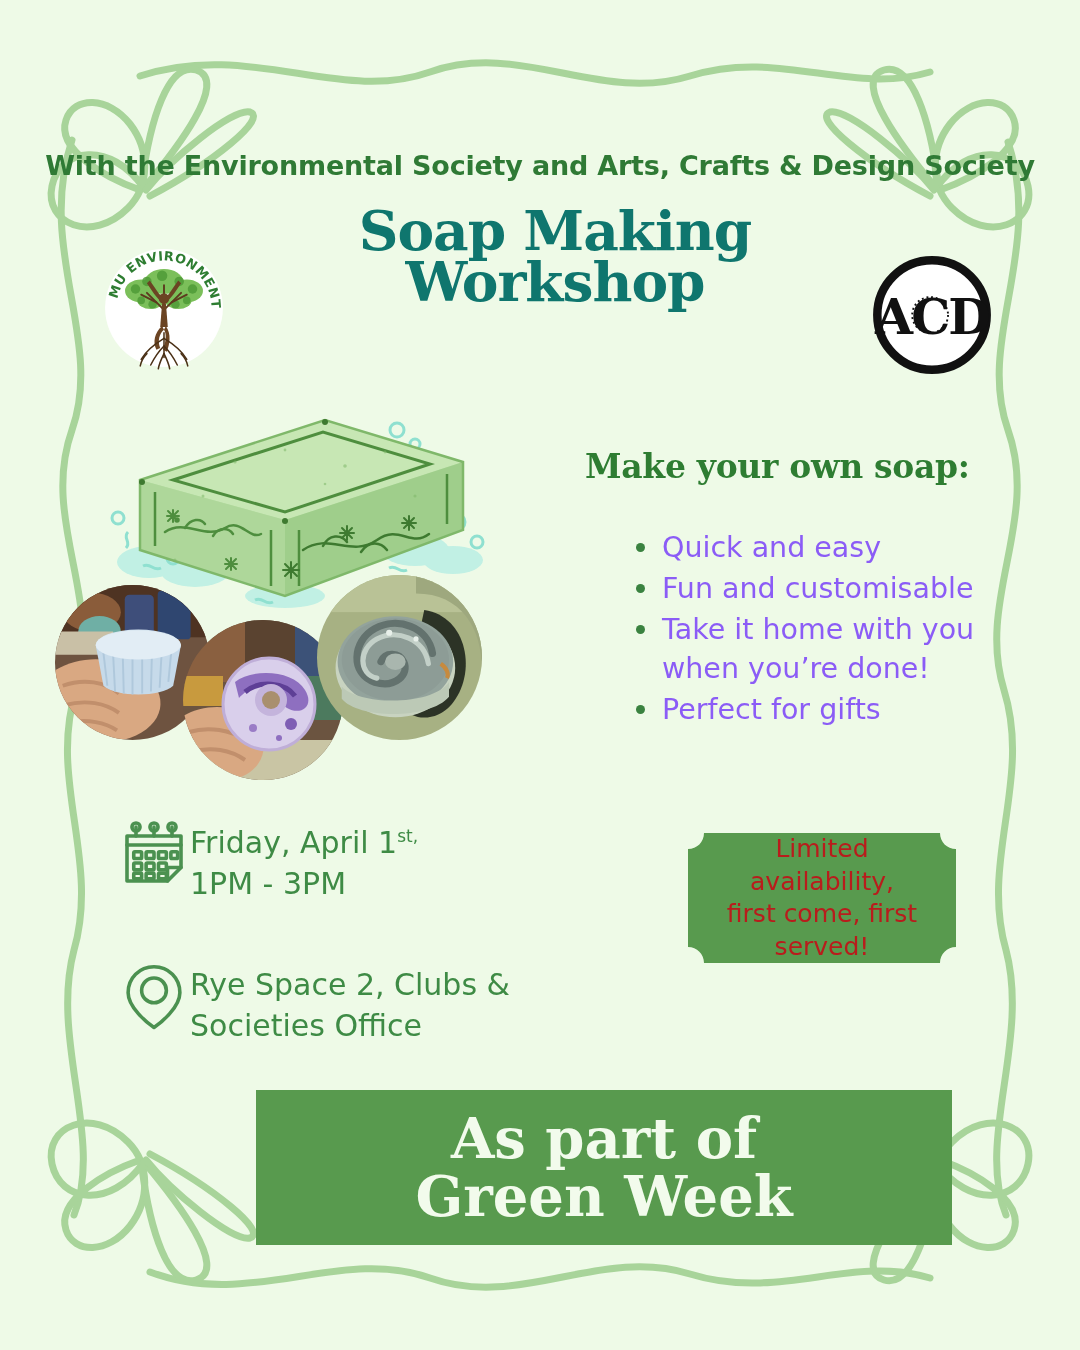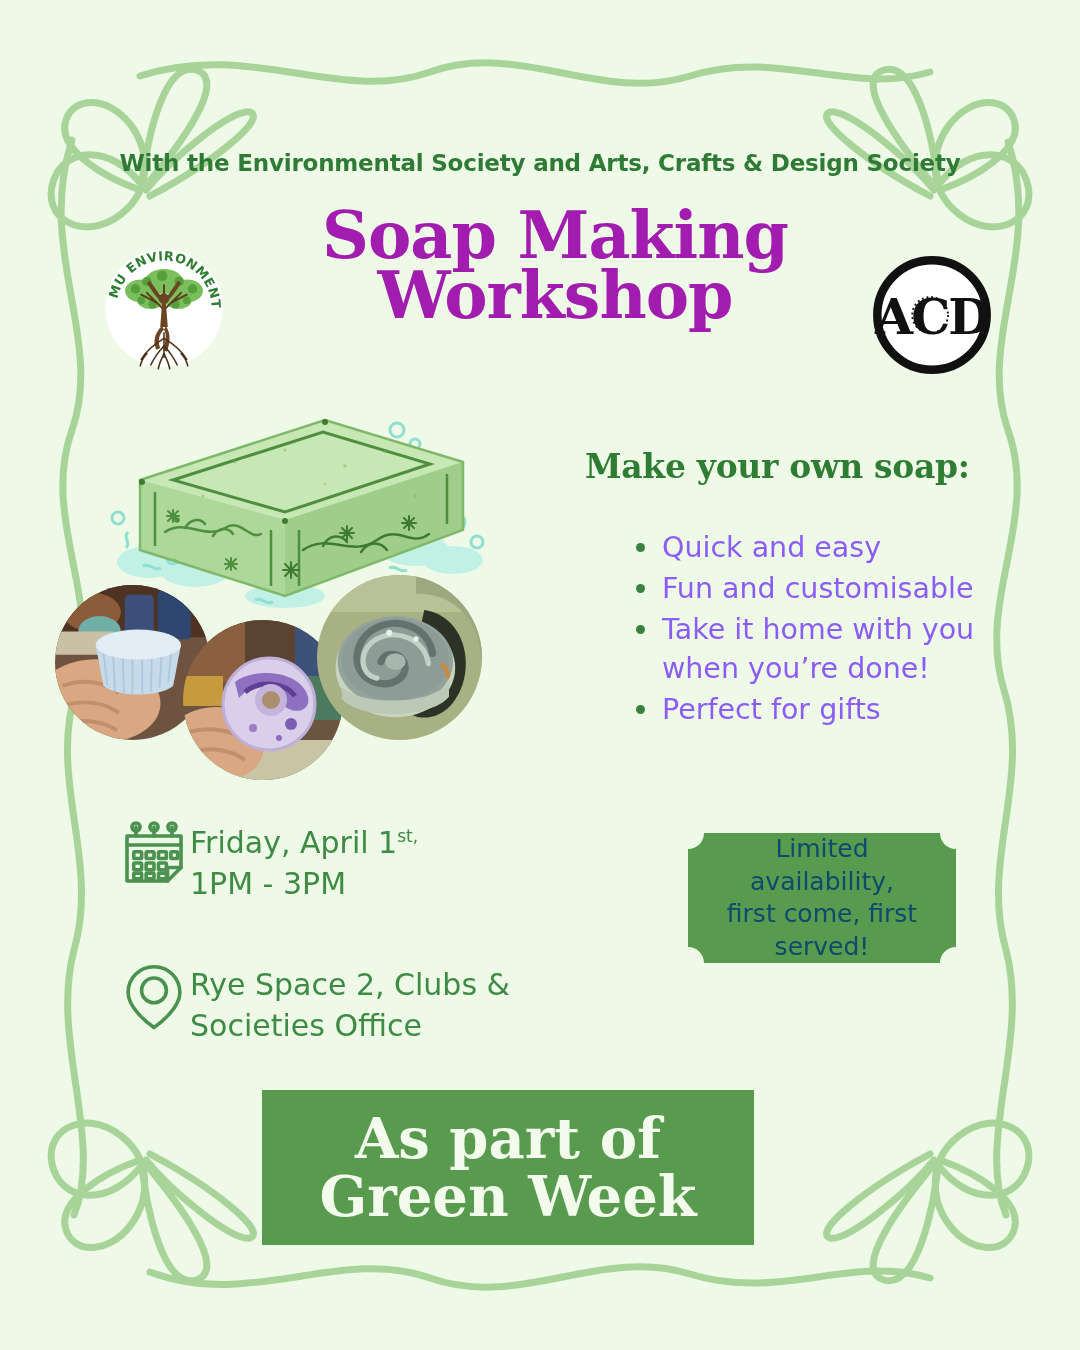--- a/index.html
+++ b/index.html
@@ -17,43 +17,43 @@
   
   .border-svg {
     position:absolute; left:0; top:0; width:1080px; height:1350px;
     pointer-events:none;
   }
   
   .kicker {
     position:absolute; left:0; top:150px; width:1080px;
     text-align:center;
     font-family:"DejaVu Sans", sans-serif;
-    font-size:23px;
+    font-size:27px;
     font-weight:600;
     letter-spacing:-0.2px;
     color:#2F7A35;
   }
   
   .logo-env {
     position:absolute; left:88px; top:232px;
     width:152px; height:152px;
   }
   .logo-acd {
     position:absolute; left:866px; top:249px;
     width:132px; height:132px;
   }
   
   .title {
     position:absolute; left:240px; top:205px; width:630px;
     text-align:center;
     font-family:"DejaVu Serif", serif;
     font-weight:700;
-    font-size:65px;
+    font-size:55px;
     line-height:0.93;
-    color:#a21caf;
+    color:#0f766e;
     letter-spacing:-1px;
   }
   .title .l2 { display:block; }
   
   .soap-ill { position:absolute; left:85px; top:400px; width:430px; height:230px; }
   
   .photos { position:absolute; left:55px; top:575px; width:460px; height:220px; }
   .photo {
     position:absolute;
     border-radius:50%;
@@ -108,27 +108,27 @@
   .badge-wrap {
     position:absolute; left:688px; top:833px; width:268px; height:130px;
   }
   .badge-text {
     position:absolute; inset:0;
     display:flex; align-items:center; justify-content:center;
     text-align:center;
     font-family:"DejaVu Sans", sans-serif;
     font-size:25px;
     line-height:1.3;
-    color:#0c4a6e;
+    color:#b91c1c;
     padding:0 18px;
   }
   
   .banner {
-    position:absolute; left:262px; top:1090px;
-    width:492px; height:155px;
+    position:absolute; left:256px; top:1090px;
+    width:696px; height:155px;
     background:#589A4E;
     display:flex; align-items:center; justify-content:center;
   }
   .banner-text {
     text-align:center;
     font-family:"DejaVu Serif", serif;
     font-weight:700;
     font-size:56px;
     line-height:1.02;
     color:#F2FBEC;

